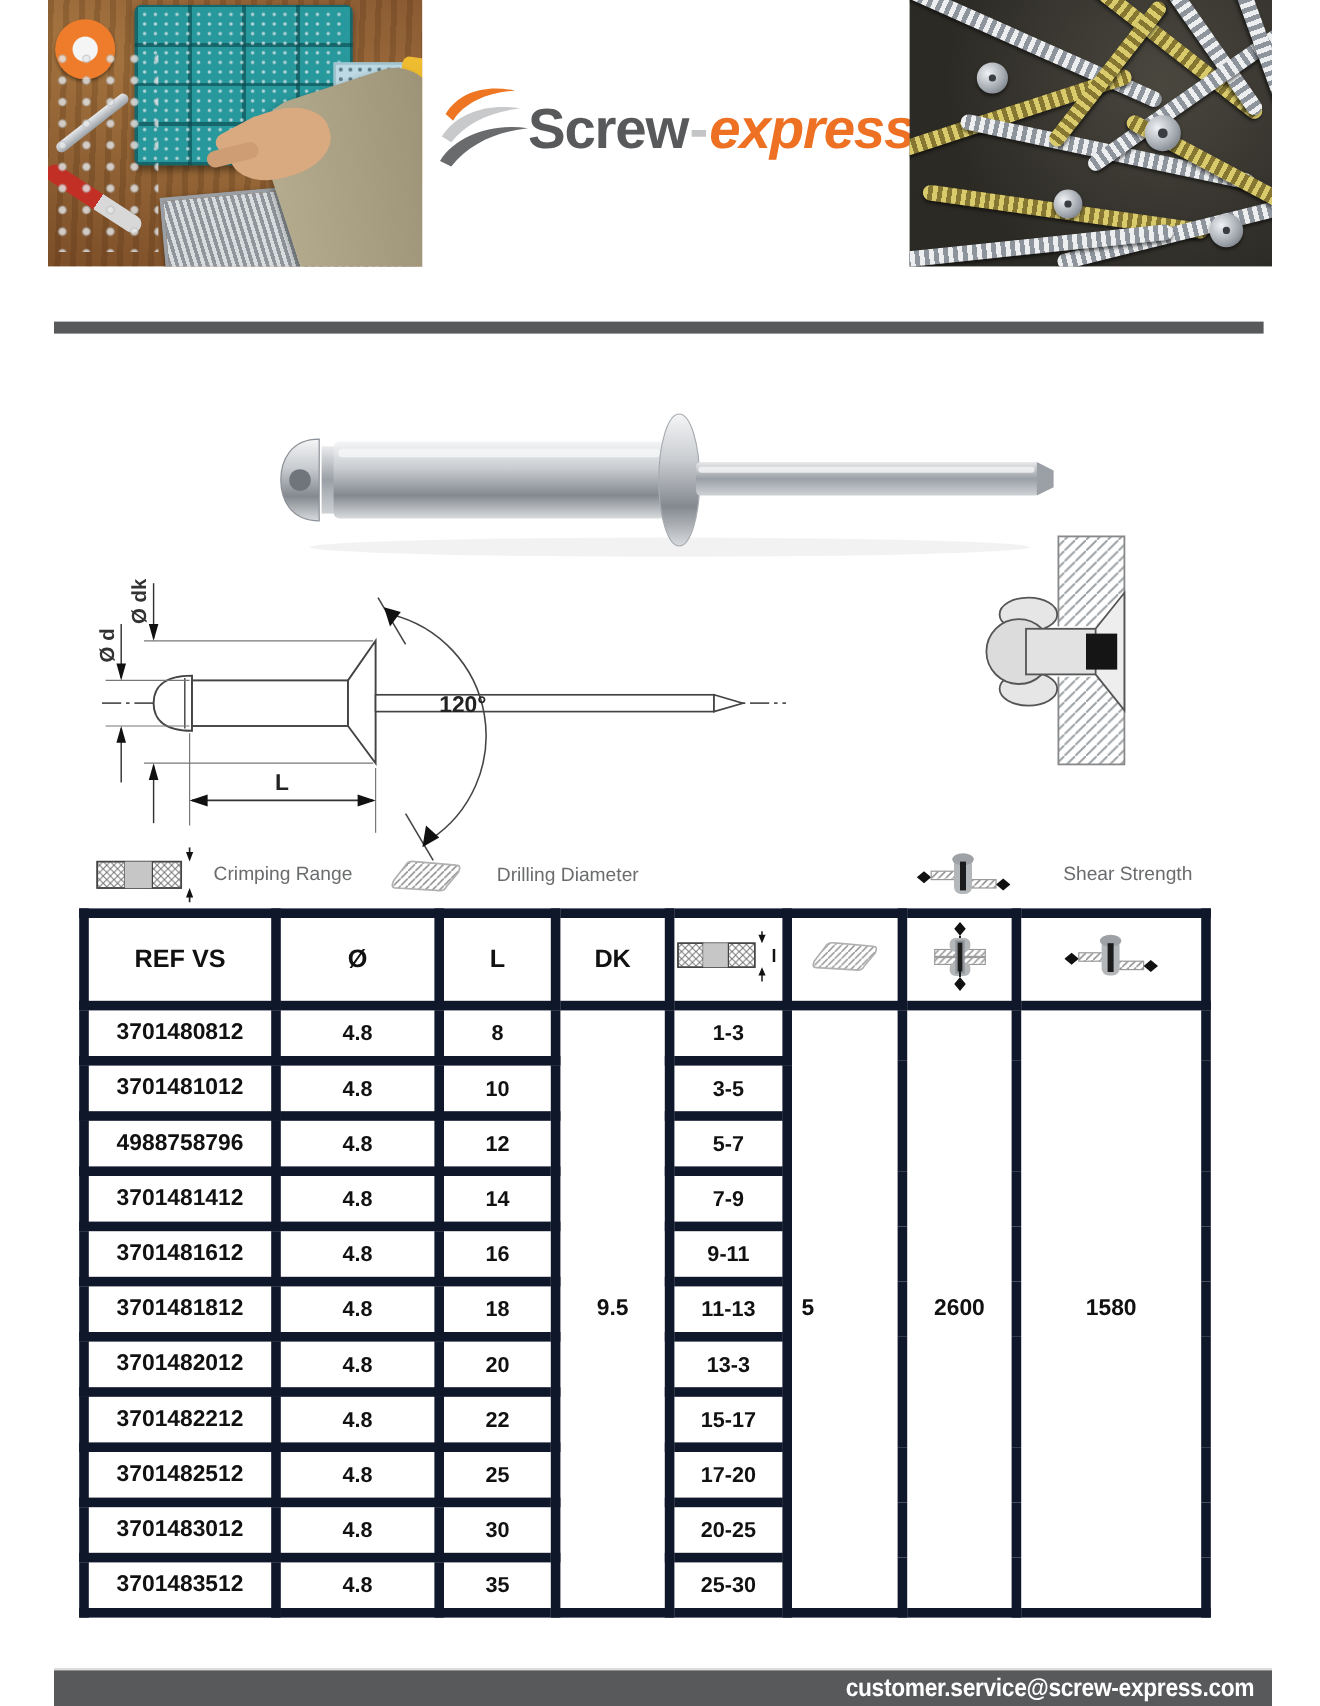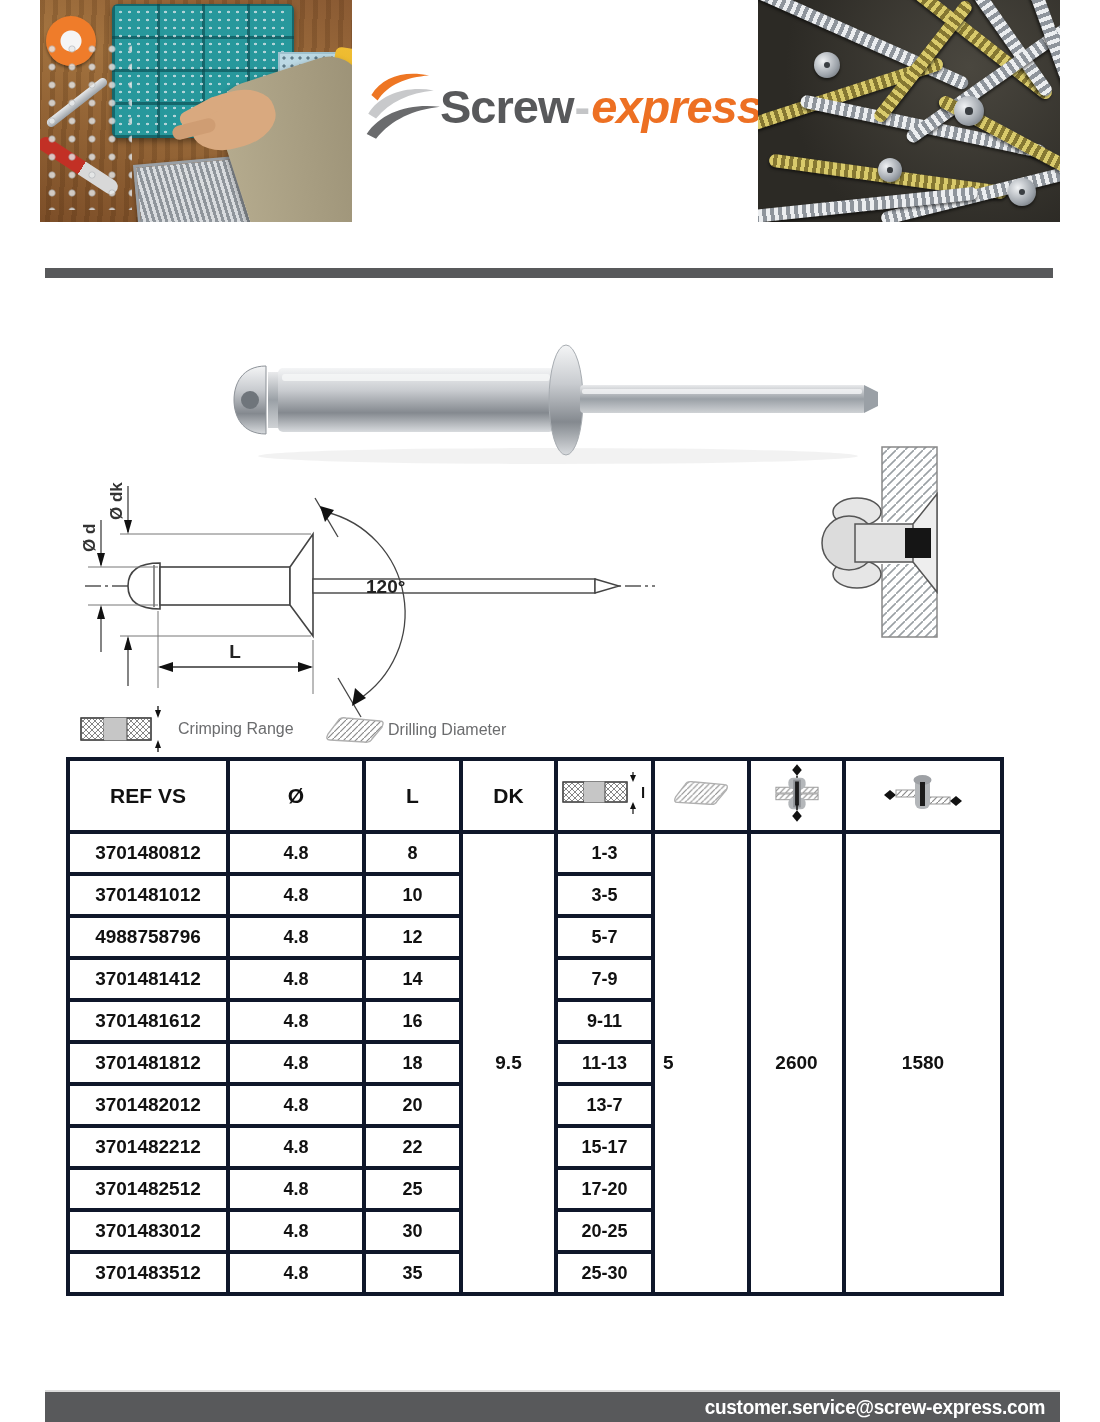--- a/index.html
+++ b/index.html
@@ -39,21 +39,21 @@
   
   text{font-family:"Liberation Sans","DejaVu Sans",sans-serif;}
 
   
   .legend-item{position:absolute;display:flex;align-items:center;}
   .legend-label{font-size:16px;color:#6b6c6e;white-space:nowrap;}
   .legend-label.blue{color:#4f6d8f;}
 
   
   #spec-table{position:absolute;left:66px;top:757px;border-collapse:collapse;table-layout:fixed;}
-  #spec-table th,#spec-table td{border:4px solid #0f172a;text-align:center;vertical-align:middle;
+  #spec-table th,#spec-table td{border:8px solid #0f172a;text-align:center;vertical-align:middle;
       font-weight:bold;color:#111;padding:0;}
   #spec-table thead th{height:69px;font-size:21px;}
   #spec-table tbody td{height:38px;font-size:18px;}
   #spec-table td.c-ref{font-size:19px;}
   #spec-table td.merged{font-size:19px;}
   #spec-table td.merged.left{text-align:left;padding-left:8px;}
 
   
   #footer-bar{position:absolute;left:45px;top:1390px;width:1015px;height:32px;background:#58595b;
       border-top:2px solid #dcdcdc;box-sizing:border-box;display:flex;align-items:center;justify-content:flex-end;}
@@ -223,24 +223,36 @@
       <line x1="78" y1="46" x2="78" y2="39" stroke="#222" stroke-width="1.4"></line>
       <polygon points="78,34 75,42 81,42" fill="#111"></polygon>
     </svg>
     <span class="legend-label" style="margin-left:12px;">Crimping Range</span>
   </div>
 
   <div class="legend-item" style="left:322px;top:714px;">
     <svg width="66" height="32" viewBox="0 0 66 32">
       <path d="M8 26 Q3 26 6 20 L16 7 Q18 3 24 4 L58 7 Q63 7 60 13 L50 25 Q48 29 42 28 Z" fill="url(#hatchS)" stroke="#b0b0b0" stroke-width="1.4"></path>
     </svg>
-    <span class="legend-label" style="">Drilling Diameter</span>
-  </div>
-
-
+    <span class="legend-label" style="margin-left:26px;">Drilling Diameter</span>
+  </div>
+
+
+  <div class="legend-item" style="left:764px;top:708px;">
+    <svg width="78" height="42" viewBox="0 0 78 42">
+      <polygon points="0,23 6,18 12,23 6,28" fill="#111"></polygon>
+      <rect x="12" y="18" width="26" height="7" fill="url(#hatchS)" stroke="#999" stroke-width="1"></rect>
+      <rect x="40" y="25" width="26" height="7" fill="url(#hatchS)" stroke="#999" stroke-width="1"></rect>
+      <rect x="31" y="6" width="15" height="31" rx="6" fill="#b4b7ba"></rect>
+      <ellipse cx="38.5" cy="8" rx="9" ry="5" fill="#9ea1a5"></ellipse>
+      <rect x="36" y="10" width="5" height="24" fill="#1c1c1c"></rect>
+      <polygon points="66,29 72,24 78,29 72,34" fill="#111"></polygon>
+    </svg>
+    <span class="legend-label" style="margin-left:44px;">Shear Strength</span>
+  </div>
 
   <table id="spec-table">
     <colgroup>
       <col style="width:160px">
         <col style="width:136px">
         <col style="width:97px">
         <col style="width:95px">
       <col style="width:97px">
         <col style="width:96px">
         <col style="width:95px">
@@ -335,21 +347,21 @@
         <tr>
           <td class="c-ref">3701481812</td>
           <td>4.8</td>
           <td>18</td>
           <td>11-13</td>
         </tr>
         <tr>
           <td class="c-ref">3701482012</td>
           <td>4.8</td>
           <td>20</td>
-          <td>13-7</td>
+          <td>13-3</td>
         </tr>
         <tr>
           <td class="c-ref">3701482212</td>
           <td>4.8</td>
           <td>22</td>
           <td>15-17</td>
         </tr>
         <tr>
           <td class="c-ref">3701482512</td>
           <td>4.8</td>

